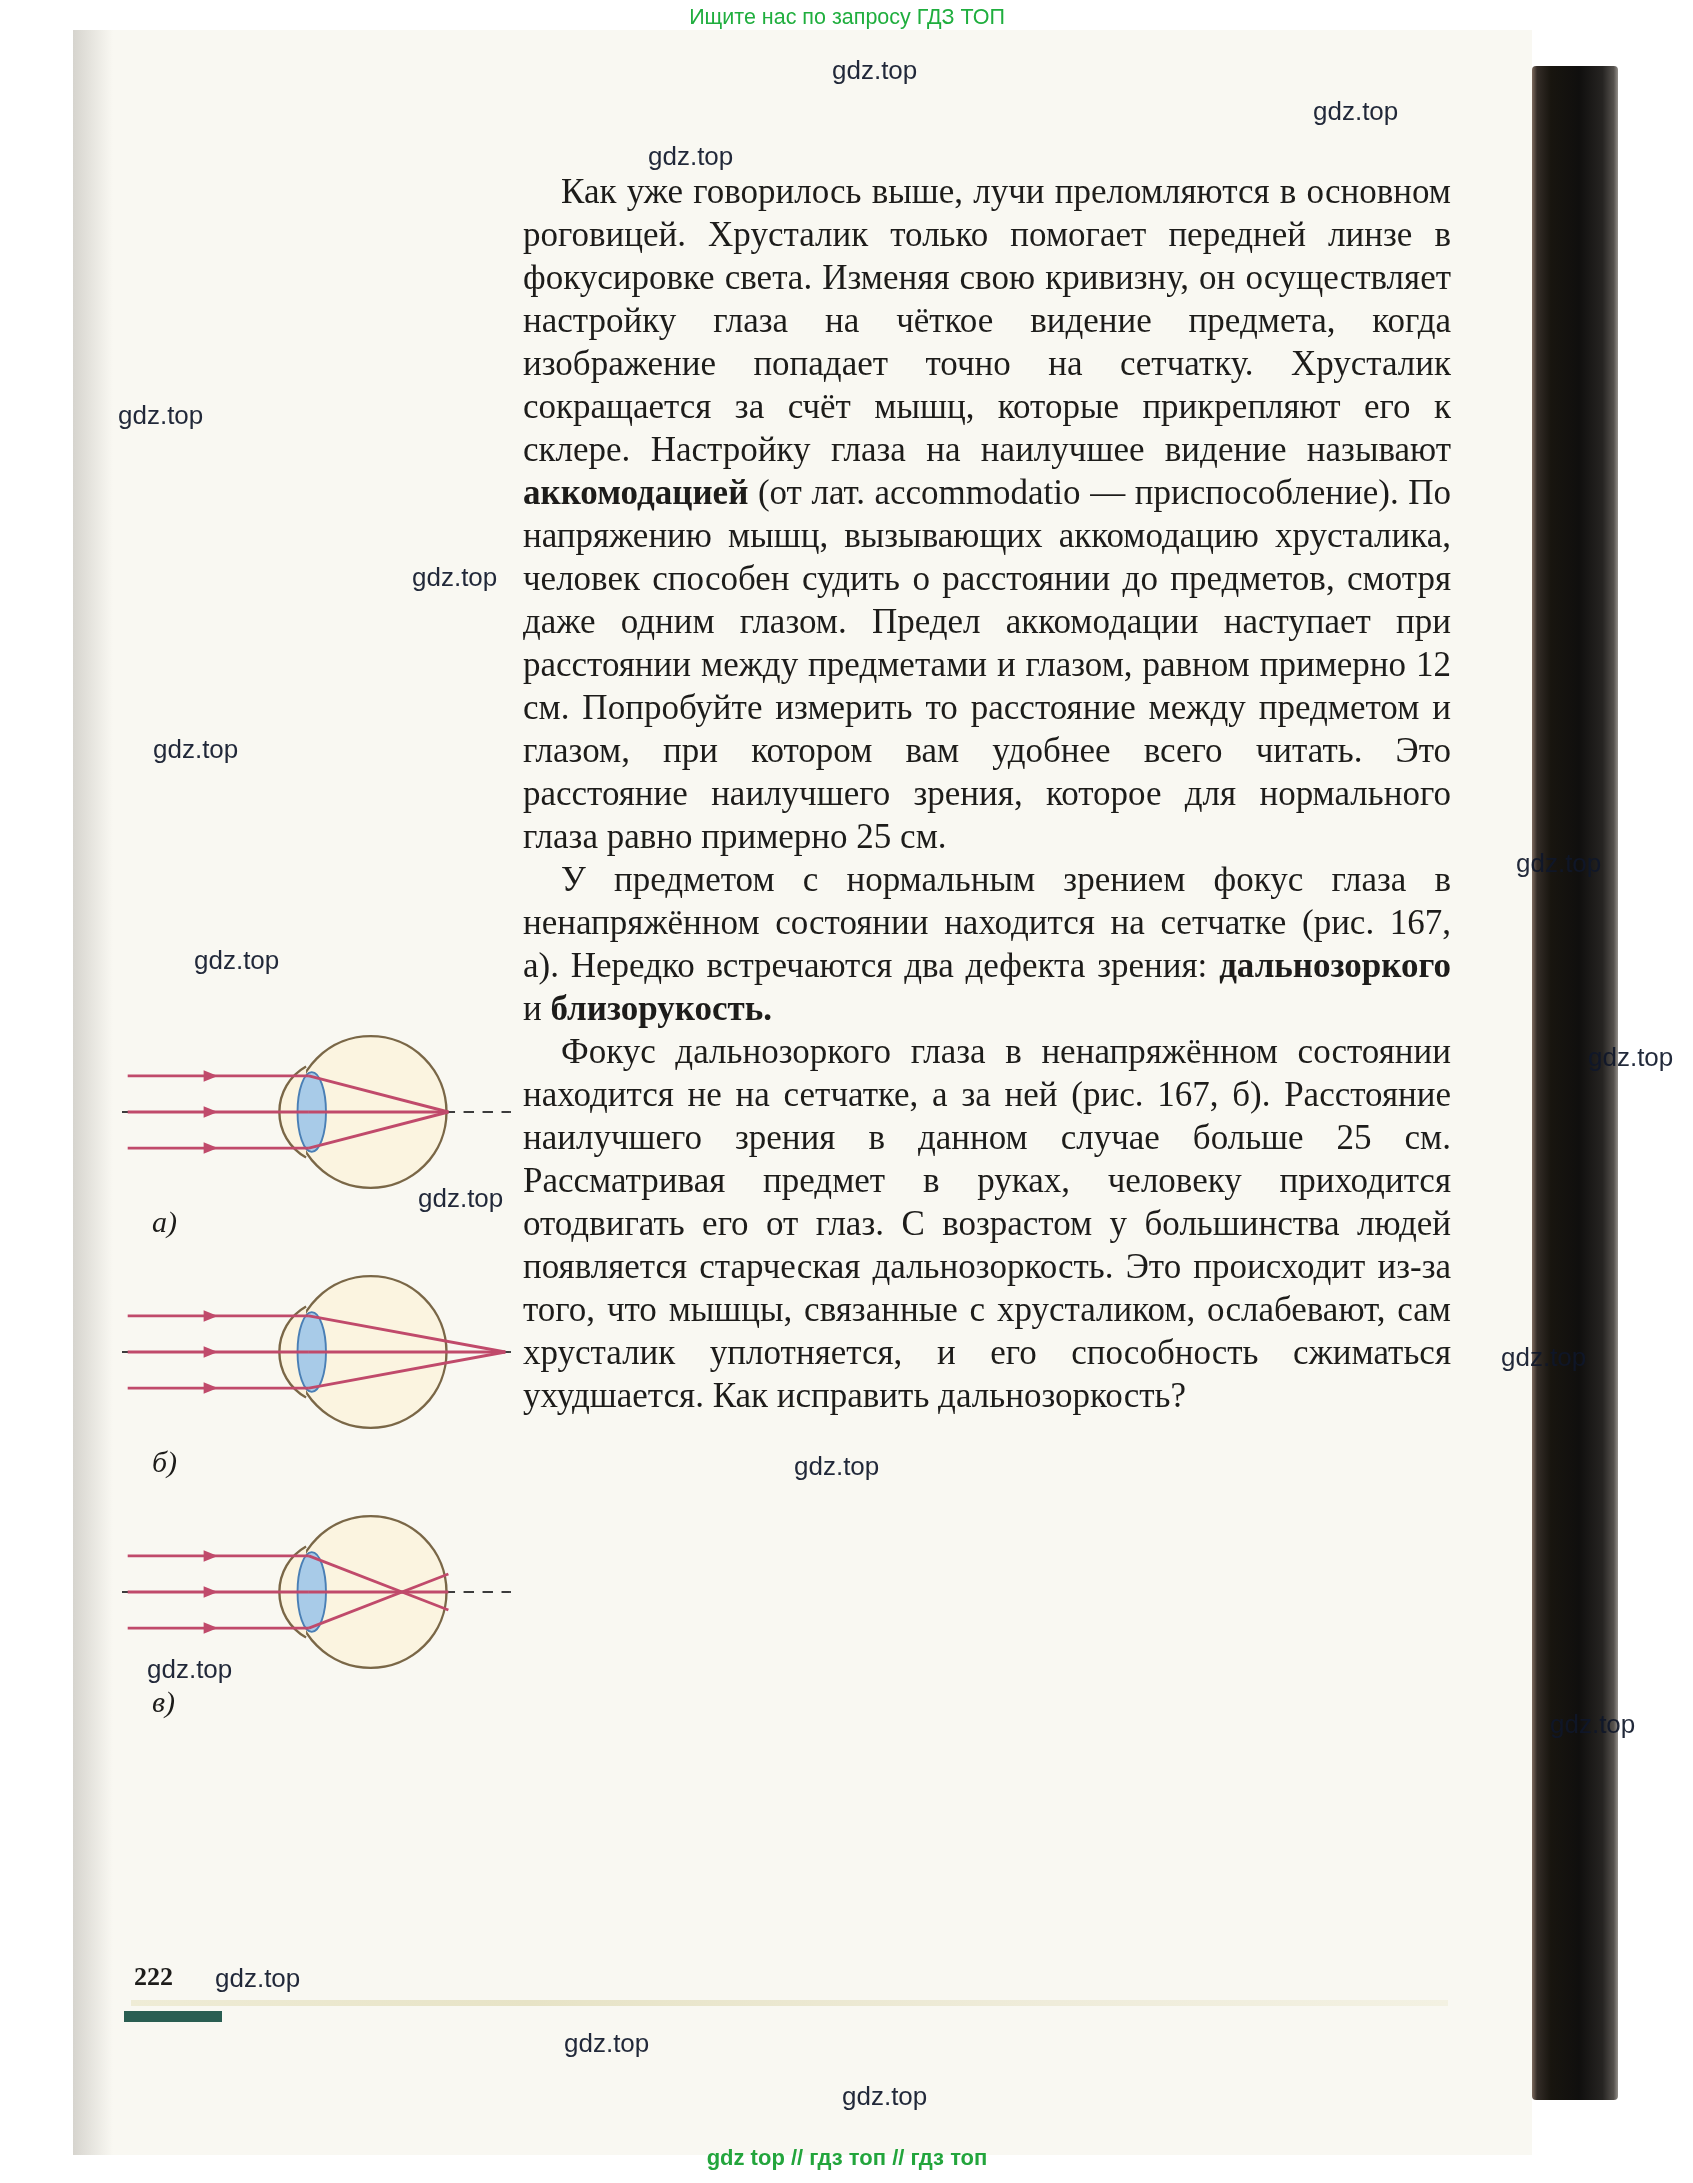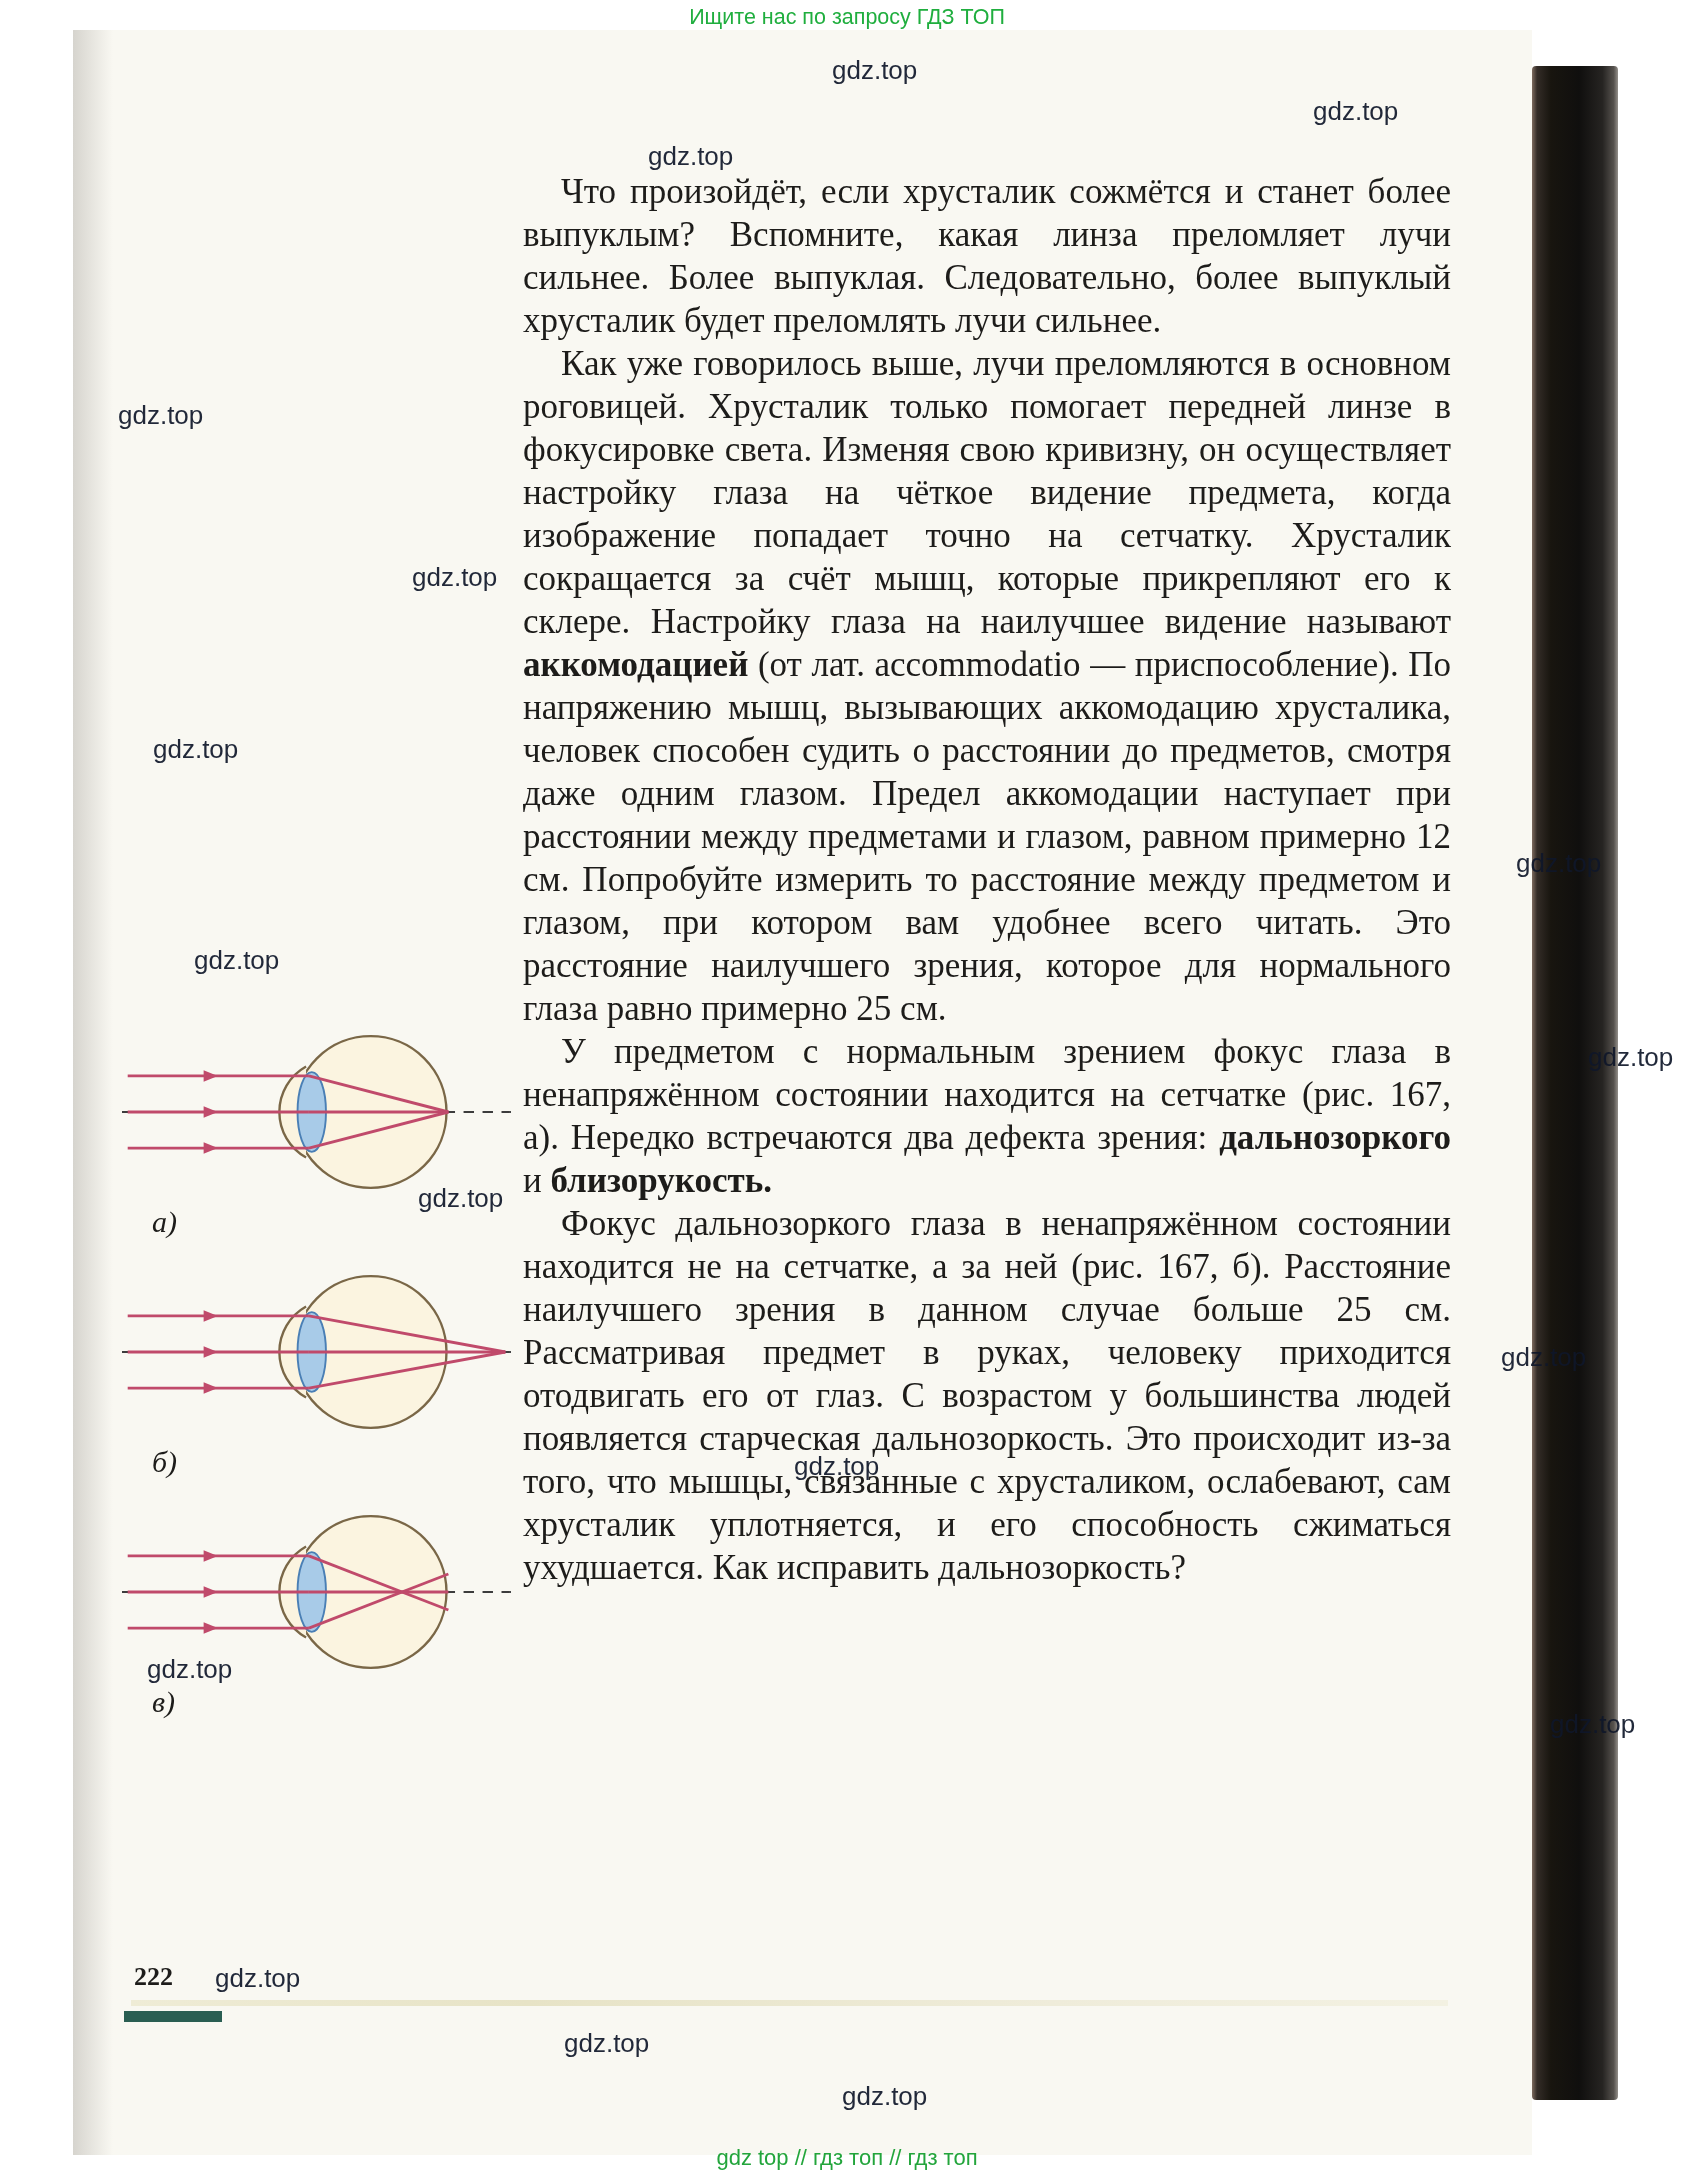--- a/index.html
+++ b/index.html
@@ -7,21 +7,21 @@
           font-family:"Liberation Serif",serif;color:#1d1c1a;}
   .page-bg{position:absolute;left:73px;top:30px;width:1459px;height:2125px;background:#f9f8f2;}
   .left-shade{position:absolute;left:73px;top:30px;width:40px;height:2125px;
               background:linear-gradient(90deg,#d6d4ce,rgba(249,248,242,0));}
   .binding{position:absolute;left:1532px;top:66px;width:86px;height:2034px;border-radius:4.1px;
            background:linear-gradient(90deg,#7c6a5e 0%,#332c27 6%,#18150f 22%,#100f0e 55%,#262422 82%,#55514d 95%,#94908b 100%);
            z-index:3;}
   .top-banner,.bottom-banner{position:absolute;left:0;width:100%;text-align:center;
            font-family:"Liberation Sans",sans-serif;z-index:6;}
   .top-banner{top:5px;font-size:21.5px;color:#1fae3e;}
-  .bottom-banner{top:2145px;font-size:22px;color:#23a53c;}
+  .bottom-banner{top:2145px;font-size:22px;color:#23a53c;font-weight:bold;}
   .wm{position:absolute;font-family:"Liberation Sans",sans-serif;font-size:26px;color:#0f172a;
       opacity:.92;z-index:5;white-space:nowrap;}
   .text-col{position:absolute;left:523px;top:170px;width:928px;font-size:35px;line-height:43px;
             text-align:justify;z-index:2;}
   .text-col p{margin:0;text-indent:38px;}
   .b{font-weight:bold;}
   .i{}
   .fig-col{position:absolute;left:122px;top:1019px;width:397px;z-index:2;}
   .figure{margin:0 0 3.3px 0;}
   .figure svg{display:block;}
@@ -57,21 +57,20 @@
   <span class="wm" style="left:418px;top:1183px">gdz.top</span>
   <span class="wm" style="left:1501px;top:1342px">gdz.top</span>
   <span class="wm" style="left:794px;top:1451px">gdz.top</span>
   <span class="wm" style="left:147px;top:1654px">gdz.top</span>
   <span class="wm" style="left:1550px;top:1709px">gdz.top</span>
   <span class="wm" style="left:215px;top:1963px">gdz.top</span>
   <span class="wm" style="left:564px;top:2028px">gdz.top</span>
   <span class="wm" style="left:842px;top:2081px">gdz.top</span>
 
   <div class="text-col">
-    <p><span>Что произойдёт, если хрусталик сожмётся и станет более выпуклым? Вспомните, какая линза преломляет лучи сильнее. Более выпуклая. Следовательно, более выпуклый хрусталик будет преломлять лучи сильнее.</span></p>
     <p><span>Как уже говорилось выше, лучи преломляются в основном роговицей. Хрусталик только помогает передней линзе в фокусировке света. Изменяя свою кривизну, он осуществляет настройку глаза на чёткое видение предмета, когда изображение попадает точно на сетчатку. Хрусталик сокращается за счёт мышц, которые прикрепляют его к склере. Настройку глаза на наилучшее видение называют </span><span class="b i">аккомодацией</span><span> (от лат. </span><span class="i">accommodatio</span><span> — приспособление). По напряжению мышц, вызывающих аккомодацию хрусталика, человек способен судить о расстоянии до предметов, смотря даже одним глазом. Предел аккомодации наступает при расстоянии между предметами и глазом, равном примерно 12 см. Попробуйте измерить то расстояние между предметом и глазом, при котором вам удобнее всего читать. Это </span><span class="i">расстояние наилучшего зрения</span><span>, которое для нормального глаза равно примерно 25 см.</span></p>
     <p><span>У предметом с нормальным зрением фокус глаза в ненапряжённом состоянии находится на сетчатке (рис. 167, </span><span class="i">а</span><span>). Нередко встречаются два дефекта зрения: </span><span class="b">дальнозоркого</span><span> и </span><span class="b">близорукость.</span></p>
     <p><span>Фокус </span><span class="i">дальнозоркого</span><span> глаза в ненапряжённом состоянии находится не на сетчатке, а за ней (рис. 167, </span><span class="i">б</span><span>). Расстояние наилучшего зрения в данном случае больше 25 см. Рассматривая предмет в руках, человеку приходится отодвигать его от глаз. С возрастом у большинства людей появляется старческая дальнозоркость. Это происходит из-за того, что мышцы, связанные с хрусталиком, ослабевают, сам хрусталик уплотняется, и его способность сжиматься ухудшается. Как исправить дальнозоркость?</span></p>
   </div>
 
   <div class="fig-col">
 
     <div class="figure">
       <svg width="389" height="186" viewBox="0 0 410 196">
         <line x1="0" y1="98" x2="410" y2="98" stroke="#3c3c3c" stroke-width="2" stroke-dasharray="11 9"></line>

